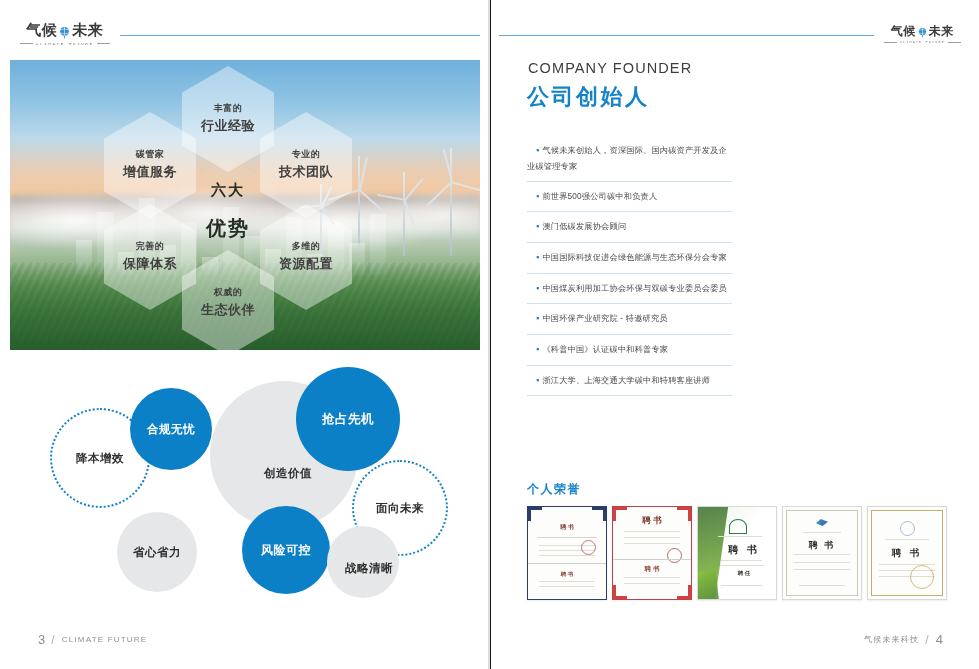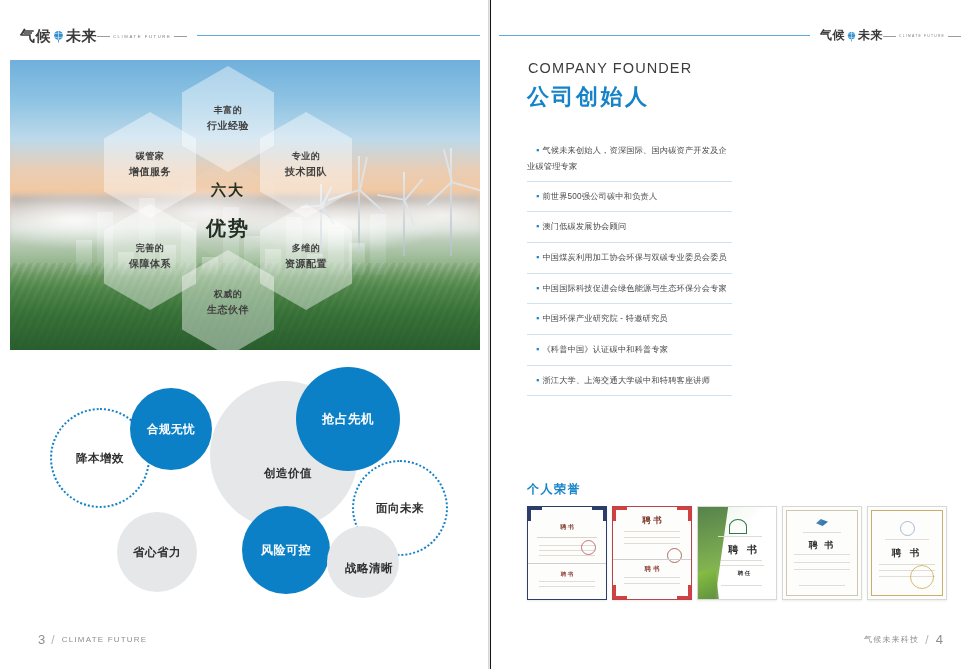--- a/index.html
+++ b/index.html
@@ -11,22 +11,22 @@
   .spread{position:relative;width:979px;height:669px;background:#fff;}
   .page{position:absolute;top:0;height:669px;background:#fff;overflow:hidden;}
   .page-left{left:0;width:490px;border-right:1.5px solid #1b1b1b;}
   .page-right{left:491px;width:488px;}
 
   
   .hdr{position:absolute;top:18px;height:34px;display:flex;align-items:center;}
   .hdr-left{left:10px;width:470px;}
   .hdr-right{left:8px;width:472px;justify-content:flex-end;}
   .hdr-rule{flex:1 1 auto;height:1px;background:#5fa9e0;}
-  .logo{display:flex;align-items:center;justify-content:center;
-        padding:0 10px;flex:0 0 auto;}
+  .logo{display:flex;flex-direction:column;align-items:center;justify-content:center;
+        padding:0 10px;flex:0 0 auto;font-family:Liberation Mono, monospace;}
   .logo-main{display:flex;align-items:center;font-size:15px;font-weight:700;
              color:#3a3a3a;letter-spacing:.5px;line-height:1;}
   .logo-mark{display:inline-block;width:13px;height:13px;margin:0 1px;position:relative;top:1px;}
   .logo-sub{font-size:4.2px;letter-spacing:1.6px;color:#7c7c7c;margin-top:2.5px;
             display:flex;align-items:center;gap:3px;white-space:nowrap;}
   .logo-sub::before,.logo-sub::after{content:"";display:block;width:13px;height:1px;background:#9c9c9c;}
   .hdr-right .logo-main{font-size:12px;}
   .hdr-right .logo-mark{width:11px;height:11px;}
   .hdr-right .logo-sub{font-size:3.4px;letter-spacing:1.2px;}
 
@@ -63,21 +63,21 @@
   .hexwrap{position:absolute;inset:0;}
   .hex{position:absolute;display:flex;flex-direction:column;align-items:center;justify-content:center;
        color:#404040;font-weight:600;line-height:1.45;
        clip-path:polygon(50% 0%,100% 25%,100% 75%,50% 100%,0% 75%,0% 25%);
        background:rgba(255,255,255,.42);
        border:0;font-size:9.5px;letter-spacing:.5px;}
   .hex.center{background:rgba(255,255,255,.06);color:#243024;font-size:15px;font-weight:800;
               letter-spacing:2px;line-height:1.25;}
   .hex span{display:block;white-space:nowrap;}
   .hex .l1{font-size:9px;margin-bottom:2px;}
-  .hex .l2{font-size:10px;}
+  .hex .l2{font-size:13px;}
   .hex.center .l1{font-size:15px;margin-bottom:16px;}
   .hex.center .l2{font-size:20px;}
 
   
   .bubbles{position:absolute;left:10px;top:360px;width:470px;height:255px;}
   .bub{position:absolute;border-radius:50%;display:flex;align-items:center;justify-content:center;
        text-align:center;font-weight:700;letter-spacing:.5px;}
   .bub.blue{background:#0b80c6;color:#fff;}
   .bub.gray{background:#e6e7e8;color:#2f2f2f;}
   .bub.dotted{background:transparent;color:#2f2f2f;border:2.4px dotted #1683c8;}
@@ -298,24 +298,24 @@
       <div class="bio-item">
         <span class="ind"></span><span class="bdot">▪</span><span>气候未来创始人，资深国际、国内碳资产开发及企业碳管理专家</span>
       </div>
       <div class="bio-item">
         <span class="ind"></span><span class="bdot">▪</span><span>前世界500强公司碳中和负责人</span>
       </div>
       <div class="bio-item">
         <span class="ind"></span><span class="bdot">▪</span><span>澳门低碳发展协会顾问</span>
       </div>
       <div class="bio-item">
+        <span class="ind"></span><span class="bdot">▪</span><span>中国国际科技促进会绿色能源与生态环保分会专家</span>
+      </div>
+      <div class="bio-item">
         <span class="ind"></span><span class="bdot">▪</span><span>中国煤炭利用加工协会环保与双碳专业委员会委员</span>
-      </div>
-      <div class="bio-item">
-        <span class="ind"></span><span class="bdot">▪</span><span>中国国际科技促进会绿色能源与生态环保分会专家</span>
       </div>
       <div class="bio-item">
         <span class="ind"></span><span class="bdot">▪</span><span>中国环保产业研究院 - 特邀研究员</span>
       </div>
       <div class="bio-item">
         <span class="ind"></span><span class="bdot">▪</span><span>《科普中国》认证碳中和科普专家</span>
       </div>
       <div class="bio-item">
         <span class="ind"></span><span class="bdot">▪</span><span>浙江大学、上海交通大学碳中和特聘客座讲师</span>
       </div>

